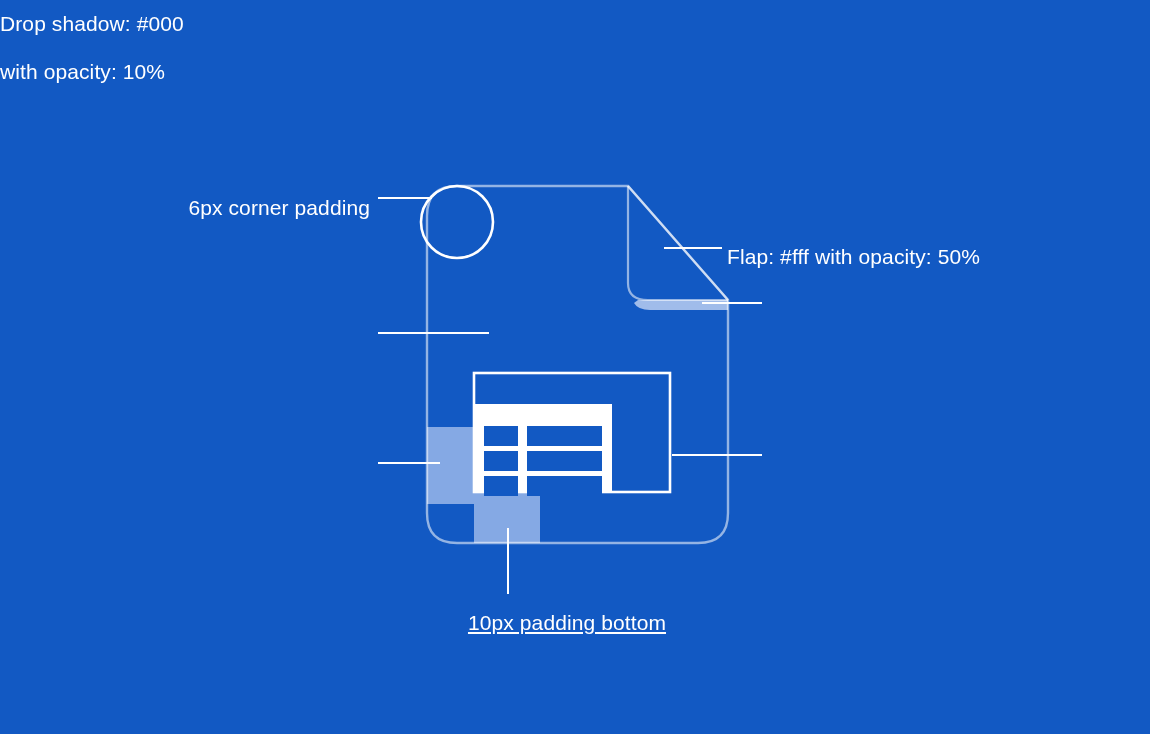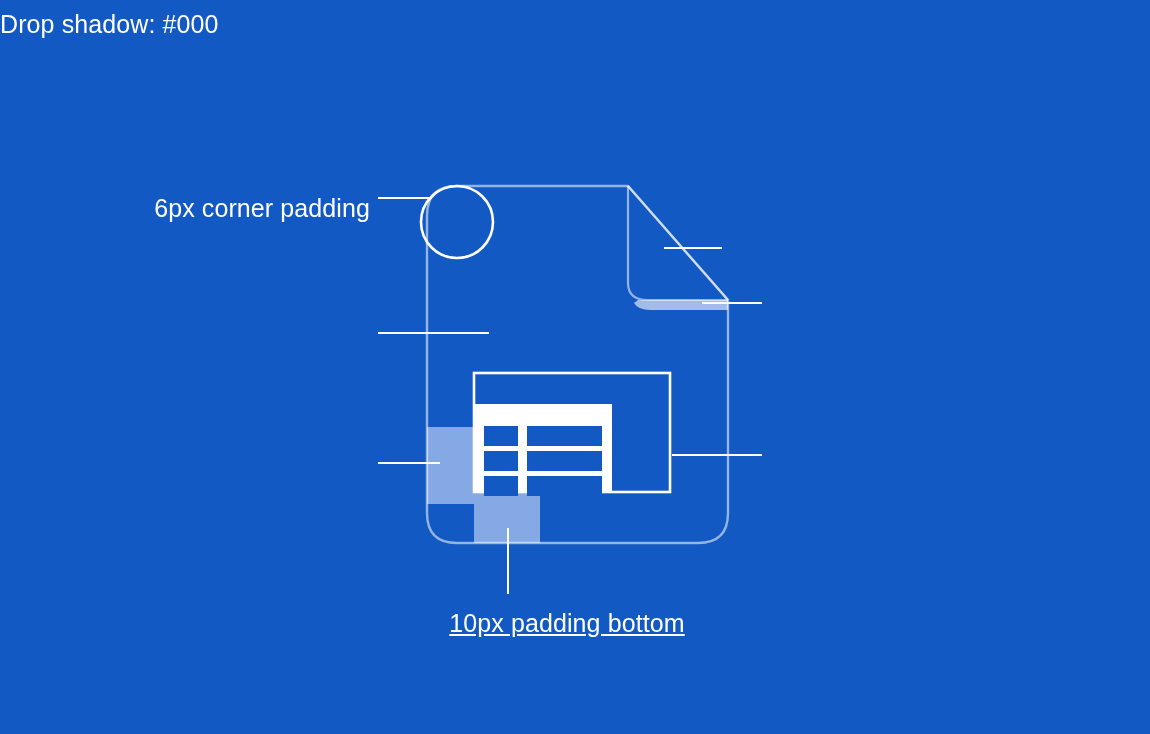--- a/index.html
+++ b/index.html
@@ -21,21 +21,21 @@
   #spec-svg {
     position: absolute;
     left: 0;
     top: 0;
     width: 1150px;
     height: 734px;
   }
   .anno {
     position: absolute;
     color: #ffffff;
-    font-size: 25px;
+    font-size: 21px;
     font-weight: 300;
     line-height: 48px;
     letter-spacing: 0.1px;
     white-space: nowrap;
   }
   #label-corner-radius {
     left: 0;
     top: 184px;
     width: 370px;
     text-align: right;
@@ -128,19 +128,21 @@
       <line x1="508" y1="528" x2="508" y2="594"></line>
     </g>
   </svg>
 
   <div class="anno" id="label-corner-radius">6px corner padding</div>
 
 
 
   <div class="anno" id="label-padding-bottom">10px padding bottom</div>
 
+  <div class="anno" id="label-flap">Flap: #fff with opacity: 50%</div>
 
   <div id="label-drop-shadow">
     <div class="anno" style="position:static;width:auto;">Drop shadow: #000</div>
+    <div class="anno" style="position:static;width:auto;">with opacity: 10%</div>
   </div>
 
 
 </div>
 
 </body></html>

